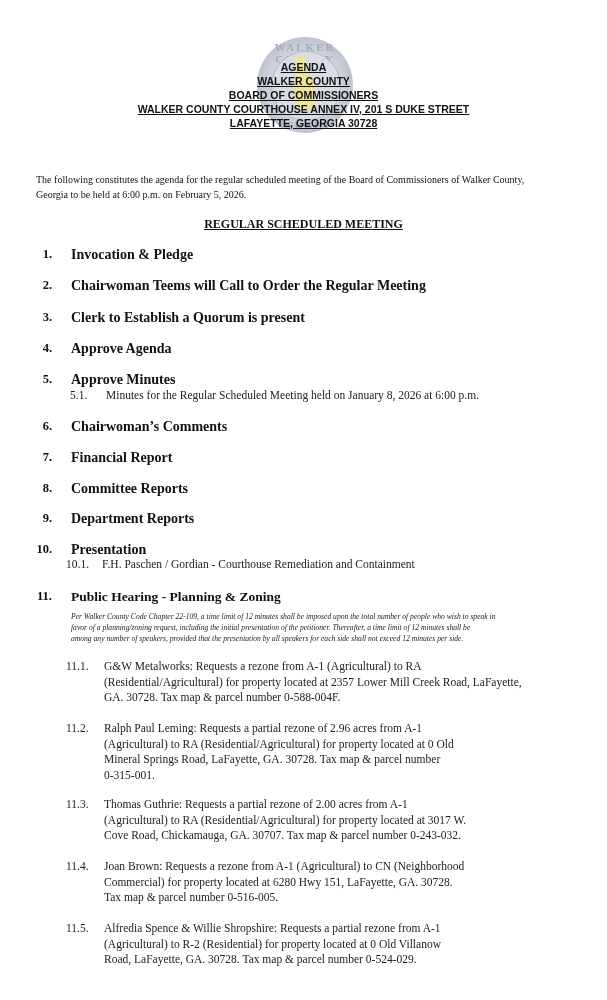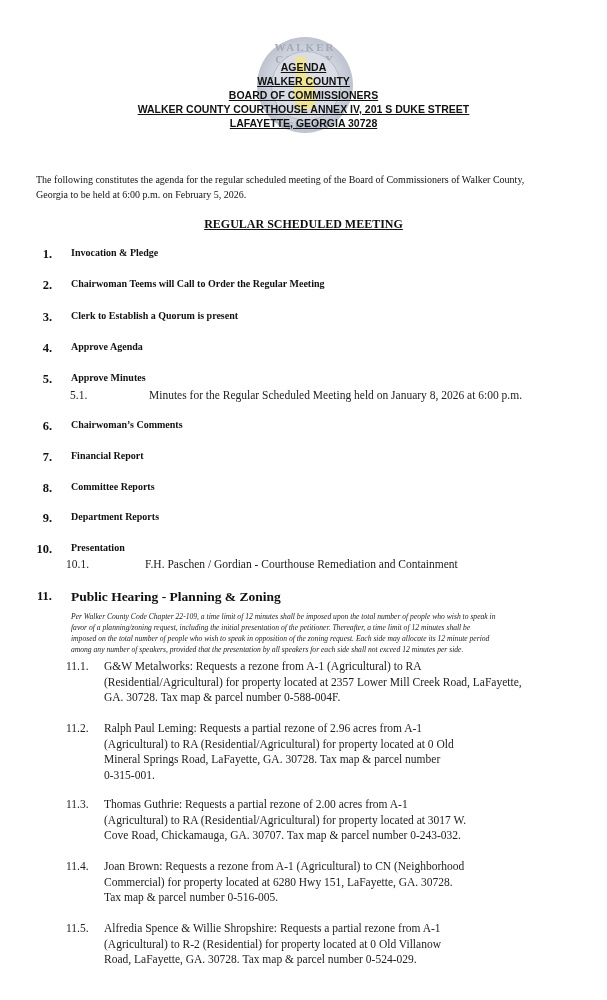--- a/index.html
+++ b/index.html
@@ -24,24 +24,24 @@
 
     
     .intro { position: absolute; left: 36px; top: 172px; width: 545px; font-family: "Liberation Serif", serif;
              font-size: 10px; line-height: 15px; }
     .section-title { position: absolute; left: 0; top: 217px; width: 607px; text-align: center;
                      font-family: "Liberation Serif", serif; font-weight: bold; font-size: 12px; text-decoration: underline; }
 
     
     .item { position: absolute; left: 0; width: 607px; font-family: "Liberation Serif", serif; }
     .item .num { position: absolute; width: 52px; text-align: right; font-weight: bold; font-size: 12.5px; }
-    .item .title { position: absolute; left: 71px; font-weight: bold; font-size: 10px; white-space: nowrap; }
+    .item .title { position: absolute; left: 71px; font-weight: bold; font-size: 14px; white-space: nowrap; }
     .sub { position: absolute; font-family: "Liberation Serif", serif; font-size: 11.5px; color: #222; }
     .sub .snum { position: absolute; left: 0; }
-    .sub .stext { position: absolute; left: 36px; white-space: nowrap; margin-left: 43px; }
+    .sub .stext { position: absolute; left: 36px; white-space: nowrap; }
 
     .note { position: absolute; left: 71px; top: 603px; width: 510px; font-family: "Liberation Serif", serif;
             font-style: italic; font-size: 7.6px; line-height: 11px; color: #222; margin-top: 8px; }
 
     .zitem { position: absolute; left: 66px; width: 520px; font-family: "Liberation Serif", serif; font-size: 11.5px;
              line-height: 15.5px; color: #222; }
     .zitem .znum { position: absolute; left: 0; top: 0; }
     .zitem .ztext { position: absolute; left: 38px; top: 0; width: 482px; }
     .zitem .ztext div { white-space: nowrap; }
   </style>
@@ -123,21 +123,20 @@
   </div>
 
   <div class="item" style="top:589px;">
     <span class="num">11.</span>
     <span class="title" style="font-size:13.5px;">Public Hearing - Planning &amp; Zoning</span>
   </div>
 
   <div class="note">
     <div>Per Walker County Code Chapter 22-109, a time limit of 12 minutes shall be imposed upon the total number of people who wish to speak in</div>
     <div>favor of a planning/zoning request, including the initial presentation of the petitioner. Thereafter, a time limit of 12 minutes shall be</div>
-    <div>imposed on the total number of people who wish to speak in opposition of the zoning request. Each side may allocate its 12 minute period</div>
     <div>among any number of speakers, provided that the presentation by all speakers for each side shall not exceed 12 minutes per side.</div>
   </div>
 
   <div class="zitem" style="top:659px;">
     <span class="znum">11.1.</span>
     <div class="ztext">
       <div>G&amp;W Metalworks:  Requests a rezone from A-1 (Agricultural) to RA</div>
       <div>(Residential/Agricultural) for property located at 2357 Lower Mill Creek Road, LaFayette,</div>
       <div>GA.  30728.  Tax map &amp; parcel number 0-588-004F.</div>
     </div>

